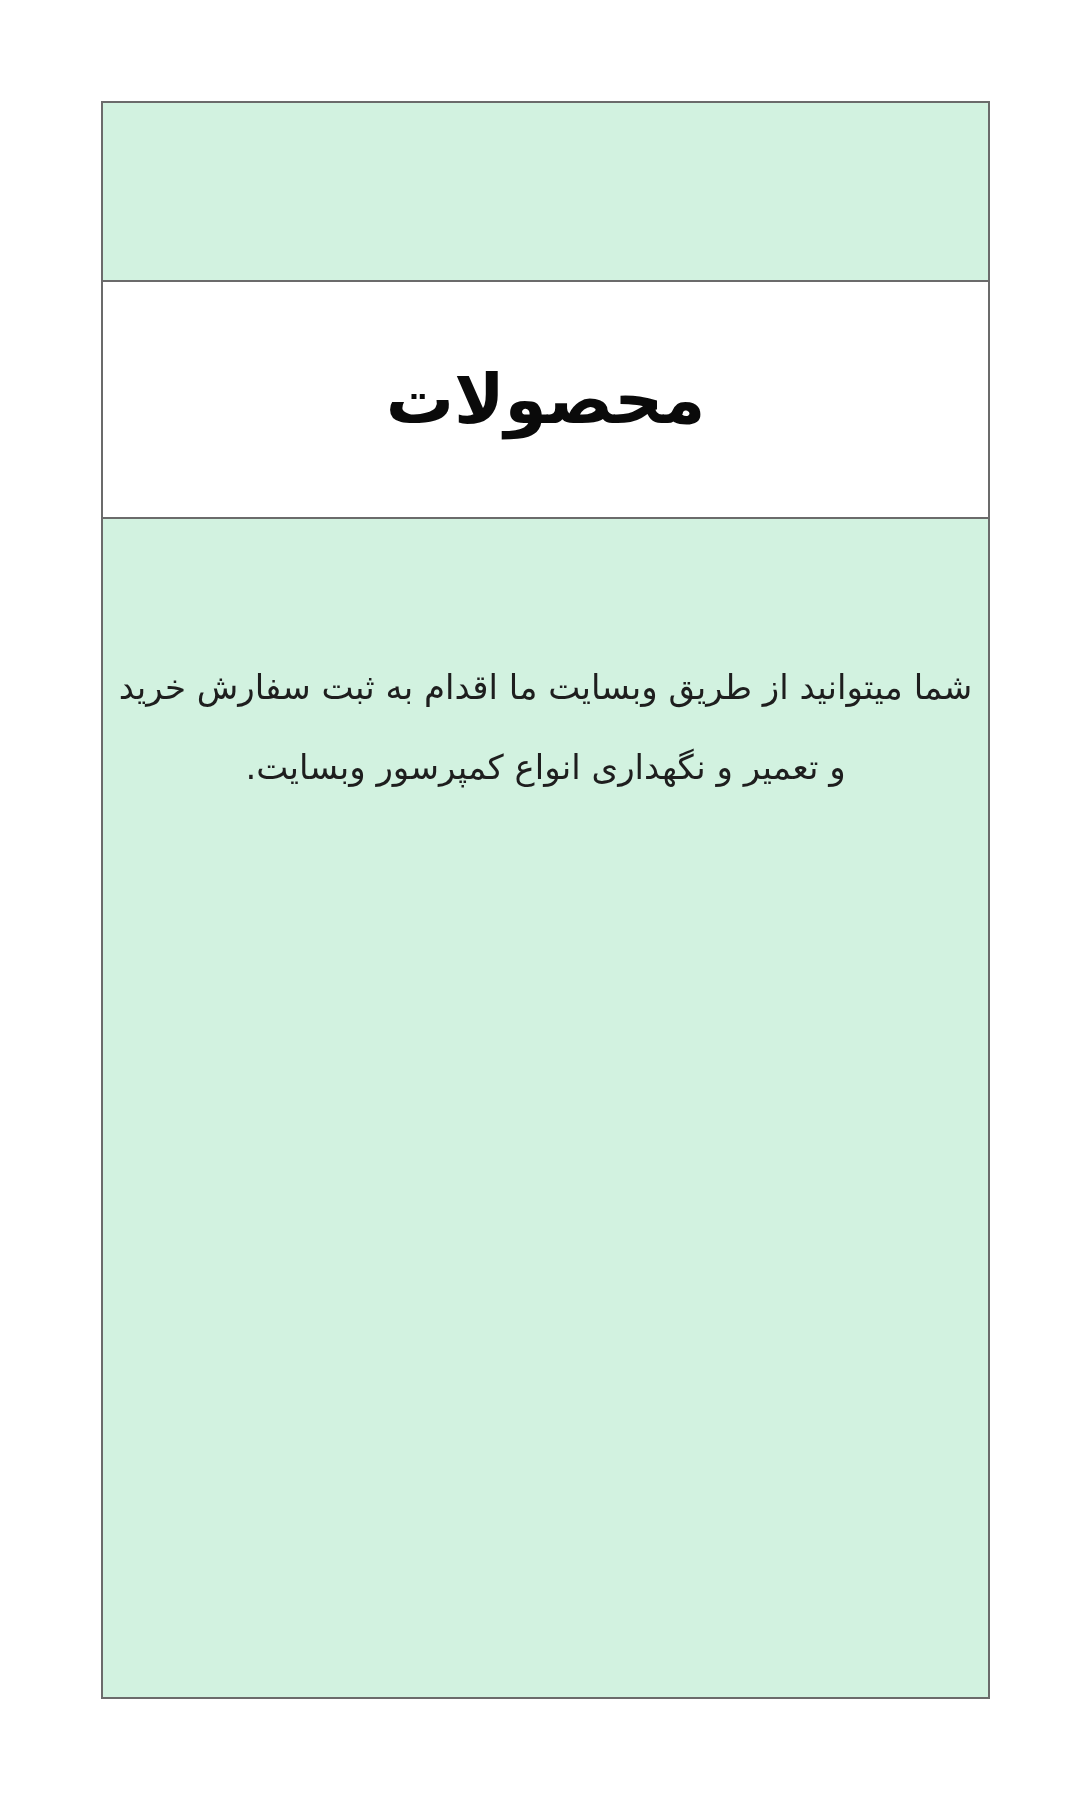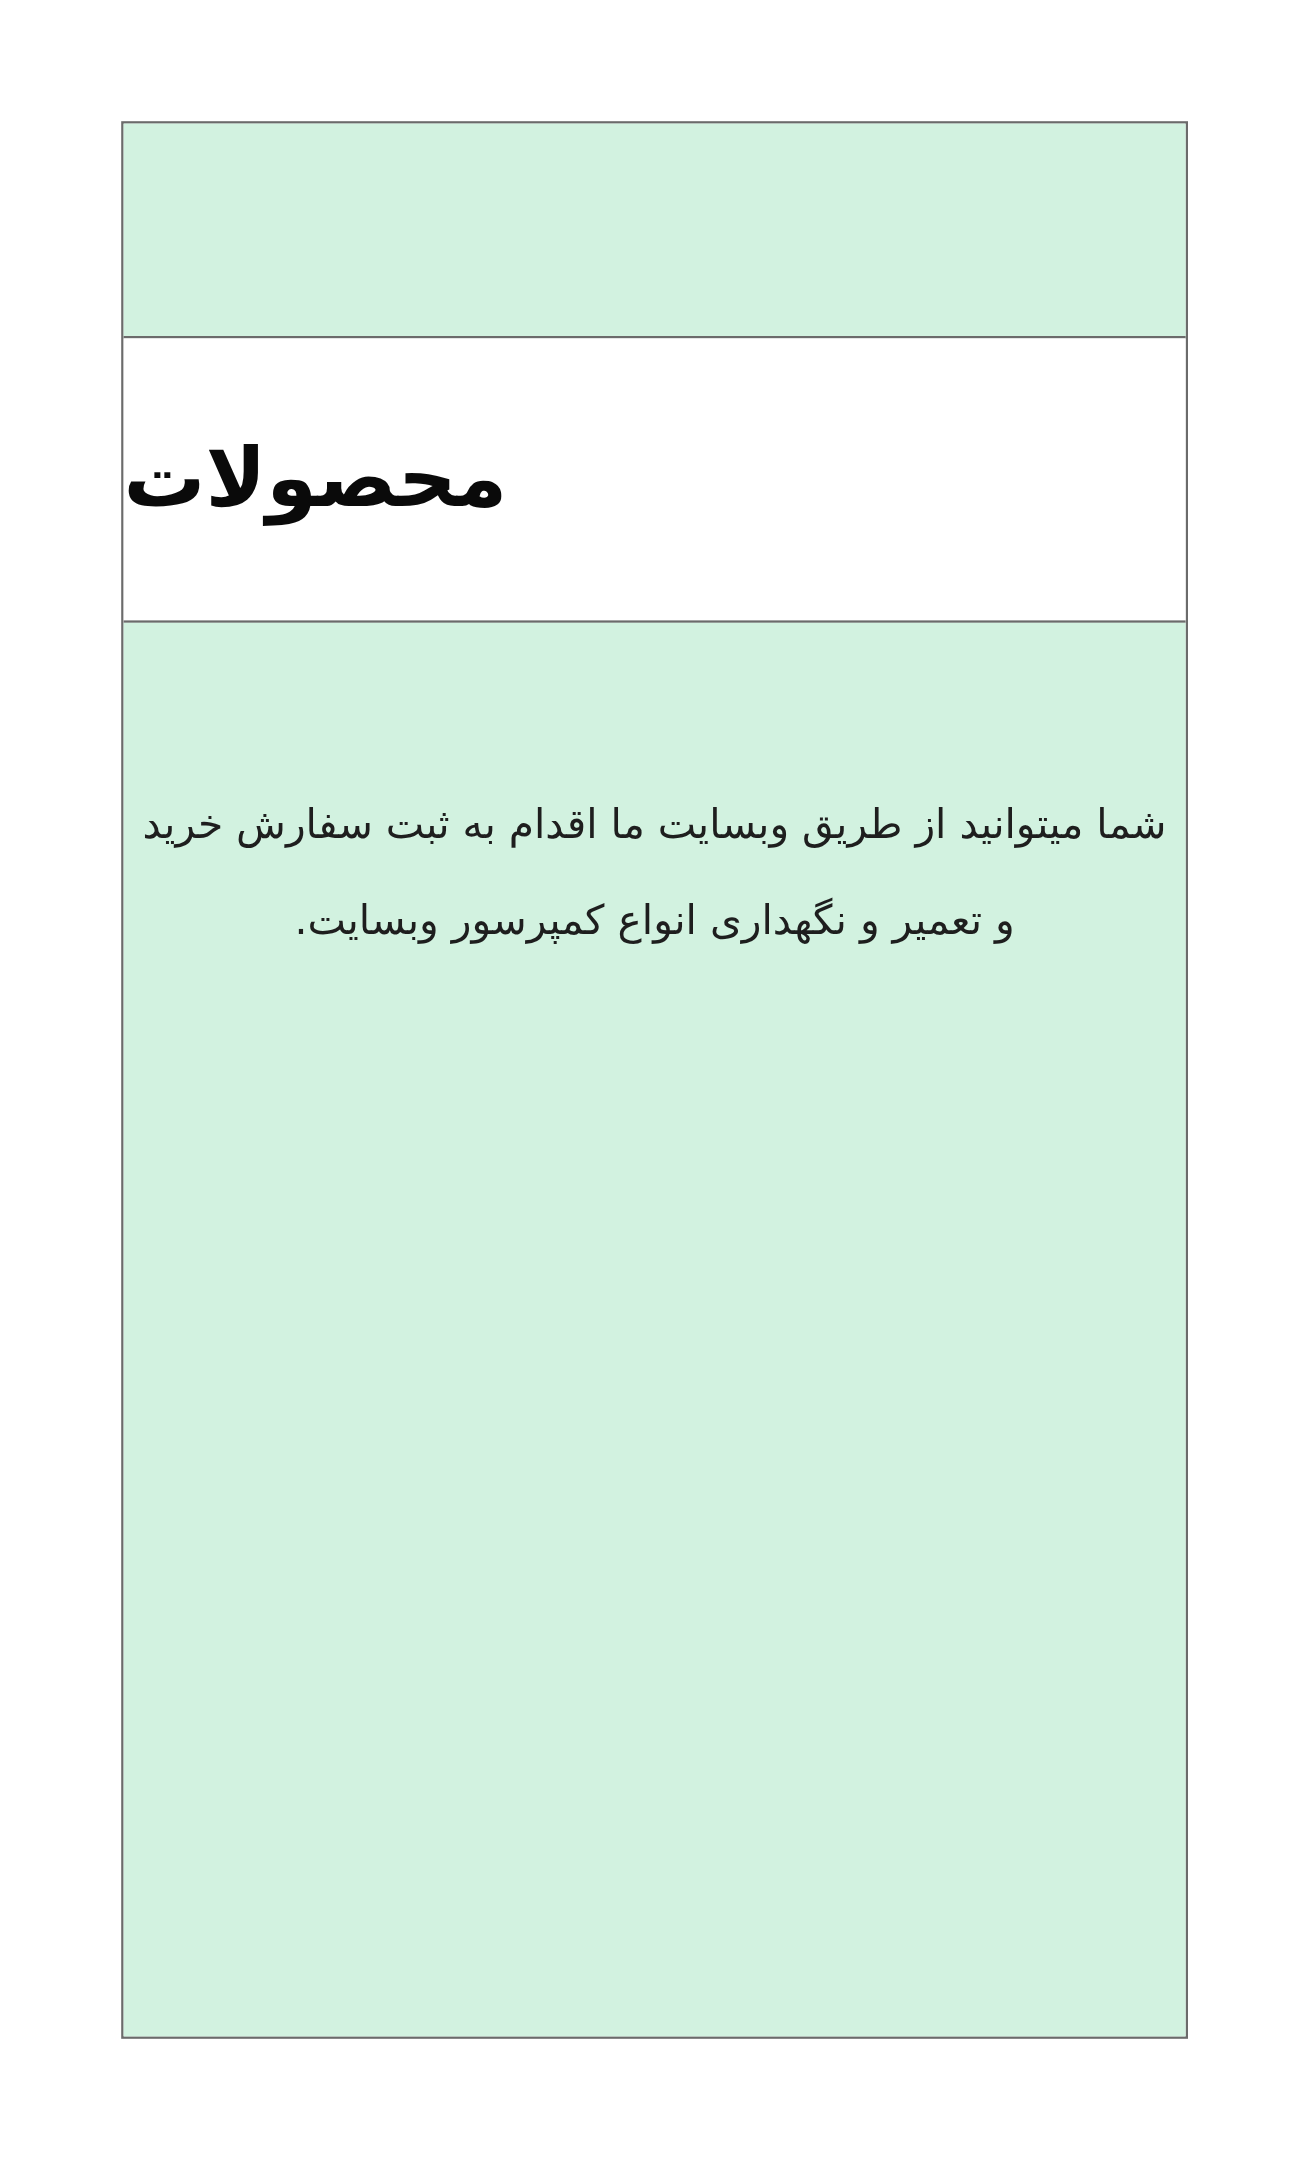--- a/index.html
+++ b/index.html
@@ -36,21 +36,21 @@
     background: var(--green-bg);
     border-bottom: 2px solid var(--border-color);
   }
   .title-section {
     height: 237px;
     flex: 0 0 237px;
     background: var(--page-bg);
     border-bottom: 2px solid var(--border-color);
     display: flex;
     align-items: center;
-    justify-content: flex-start;
+    justify-content: center;
   }
   .page-title {
     margin: 0;
     font-size: 68px;
     font-weight: bold;
     color: var(--title-color);
     direction: rtl;
     line-height: 1;
   }
   .body-section {

